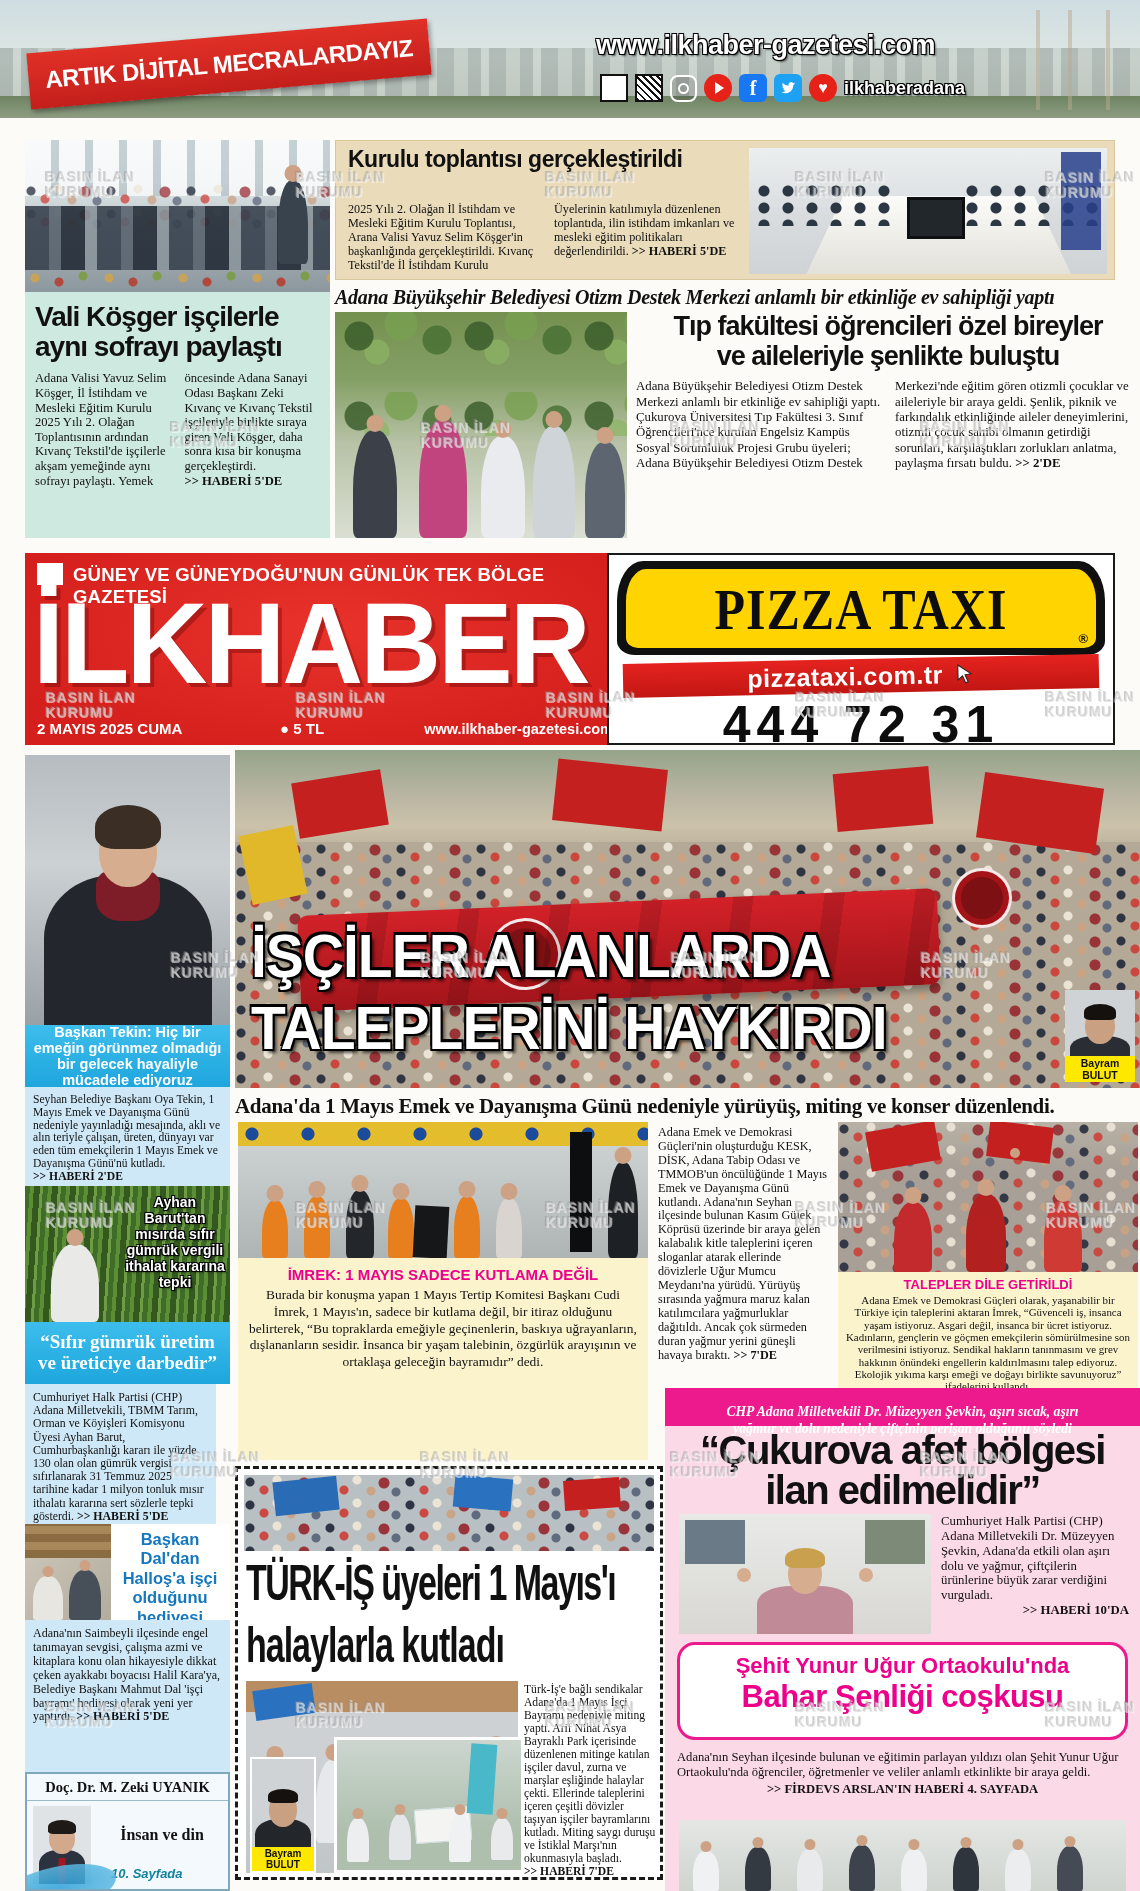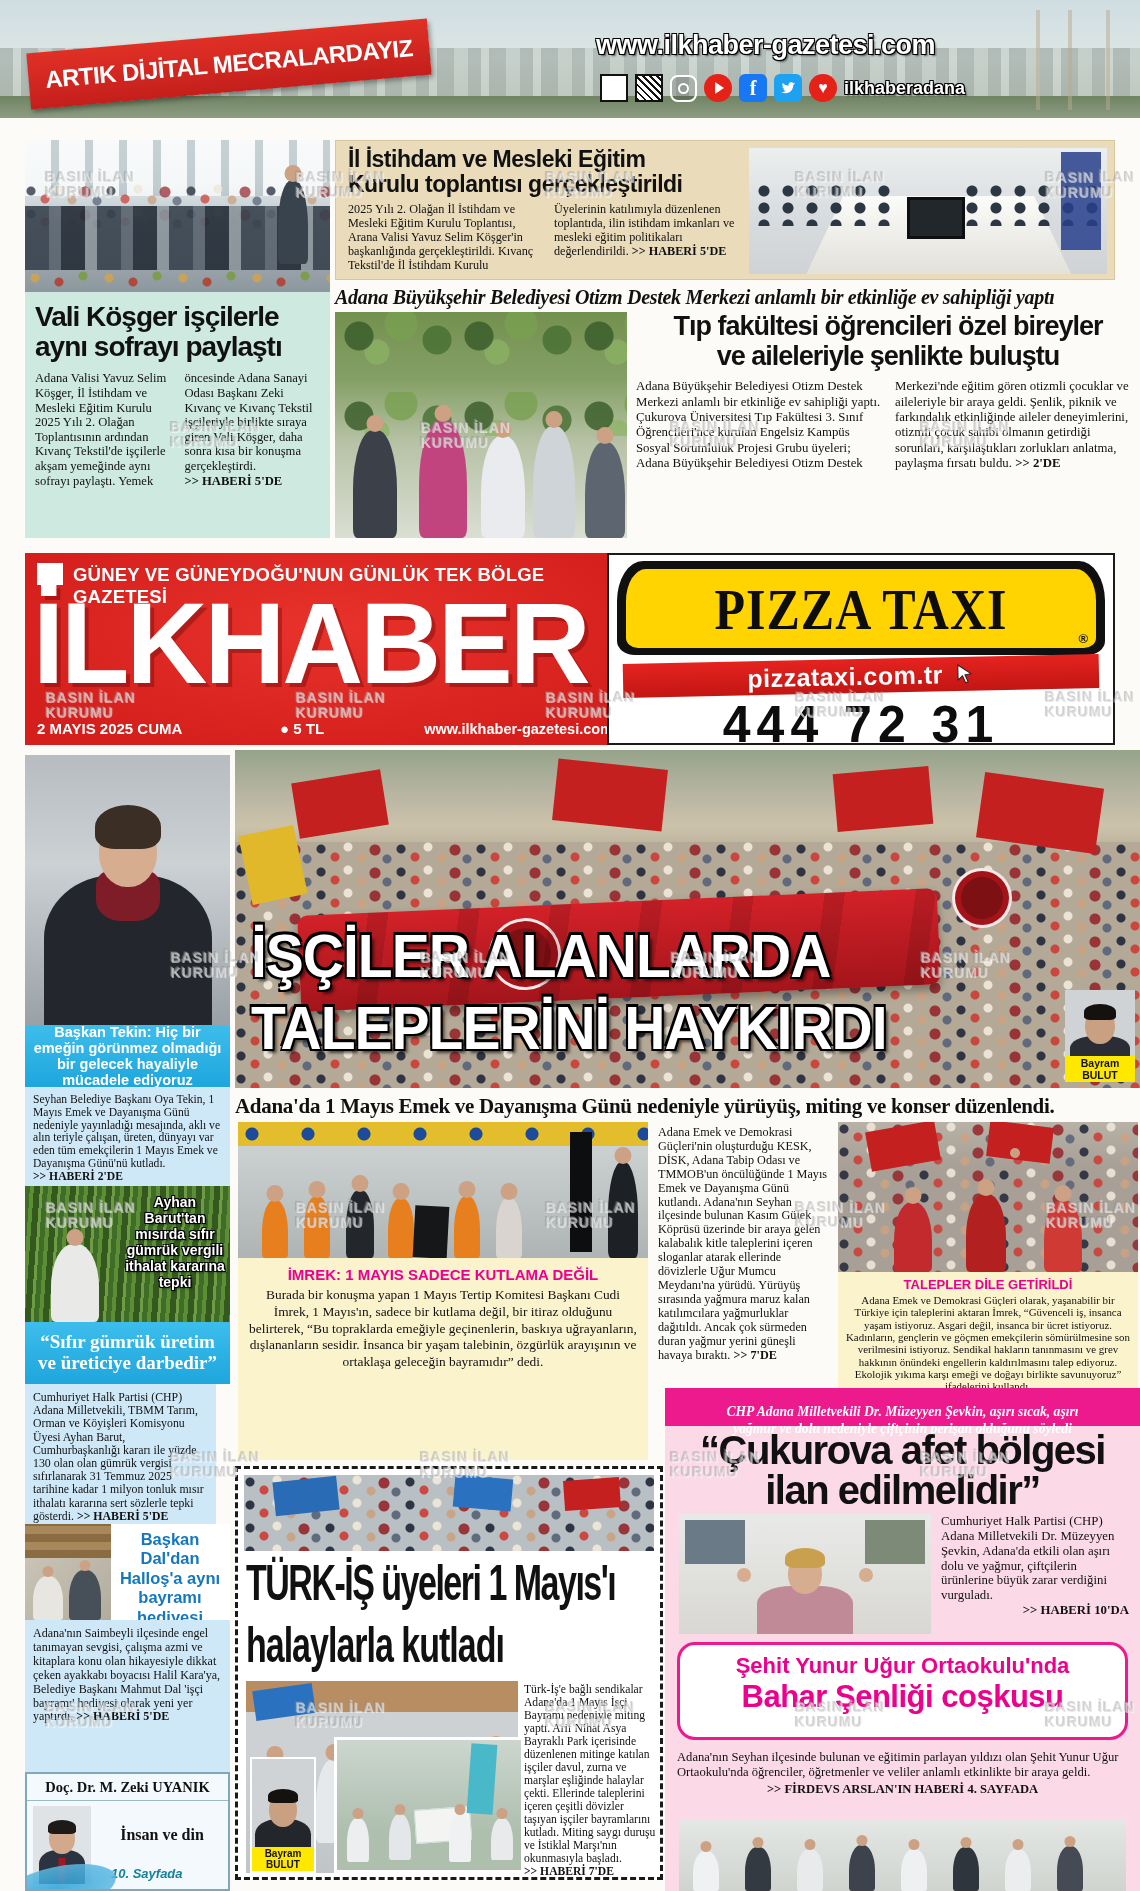--- a/index.html
+++ b/index.html
@@ -81,21 +81,20 @@
     <div class="cols2 serif" style="margin-top:10px;font-size:12.6px;line-height:1.16">
       <span>Adana Valisi Yavuz Selim Köşger, İl İstihdam ve Mesleki Eğitim Kurulu 2025 Yılı 2. Olağan Toplantısının ardından Kıvanç Tekstil'de işçilerle akşam yemeğinde aynı sofrayı paylaştı.</span>
       <span>Yemek öncesinde Adana Sanayi Odası Başkanı Zeki Kıvanç ve Kıvanç Tekstil işçileriyle birlikte sıraya giren Vali Köşger, daha sonra kısa bir konuşma gerçekleştirdi.</span>
       <b class="more">&gt;&gt; HABERİ 5'DE</b>
     </div>
   </div>
 </div>
 
 <div class="abs" style="left:335px;top:140px;width:780px;height:140px;background:#eadcba;border:1px solid #d9c79c">
   <div class="b" style="position:absolute;left:12px;top:6px;width:398px;font-size:23px;line-height:1.08;letter-spacing:-.5px">
-    <div>İl İstihdam ve Mesleki Eğitim</div>
     <div>Kurulu toplantısı gerçekleştirildi</div>
   </div>
   <div class="cols2 serif" style="position:absolute;left:12px;top:62px;width:398px;height:72px;font-size:12.2px;line-height:1.14;overflow:hidden">
     <span>2025 Yılı 2. Olağan İl İstihdam ve Mesleki Eğitim Kurulu Toplantısı, Arana Valisi Yavuz Selim Köşger'in başkanlığında gerçekleştirildi.</span>
     <span>Kıvanç Tekstil'de İl İstihdam Kurulu Üyelerinin katılımıyla düzenlenen toplantıda, ilin istihdam imkanları ve mesleki eğitim politikaları değerlendirildi.</span>
     <b class="more">&gt;&gt; HABERİ 5'DE</b>
   </div>
   <div class="ph" style="right:7px;top:7px;width:358px;height:126px;background:linear-gradient(180deg,#ecefef,#d8dcdf 55%,#cfd3d6)">
     <div class="abs" style="left:16%;right:10%;bottom:0;height:62%;background:linear-gradient(#fbfbf9,#e2e1da);clip-path:polygon(14% 0,86% 0,100% 100%,0 100%)"></div>
     <div class="abs dots-tex" style="left:2%;top:28%;width:38%;height:34%"></div>
@@ -174,21 +173,21 @@
 <div class="abs bluebody" style="left:25px;top:1384px;width:191px;height:140px;font-size:11.8px;line-height:1.12;overflow:hidden">
   <span>Cumhuriyet Halk Partisi (CHP) Adana Milletvekili, TBMM Tarım, Orman ve Köyişleri Komisyonu Üyesi Ayhan Barut, Cumhurbaşkanlığı kararı ile yüzde 130 olan olan gümrük vergisi sıfırlanarak 31 Temmuz 2025 tarihine kadar 1 milyon tonluk mısır ithalatı kararına sert sözlerle tepki gösterdi.</span>
   <b class="more">&gt;&gt; HABERİ 5'DE</b>
 </div>
 <div class="abs" style="left:25px;top:1524px;width:205px;height:96px;background:#fff">
   <div class="ph" style="left:0;top:0;width:86px;height:96px;background:linear-gradient(135deg,#cfc9bd,#b2ac9d)">
     <div class="abs" style="left:0;top:0;width:100%;height:34px;background:repeating-linear-gradient(0deg,#8a6b42 0 8px,#a8875b 8px 16px)"></div>
     <div class="person sm" style="left:8px;bottom:0;width:30px;height:44px;background:#e8e6e0"></div>
     <div class="person sm" style="right:10px;bottom:0;width:32px;height:50px;background:#474f58"></div>
   </div>
-  <div class="abs b c" style="left:88px;top:6px;width:114px;color:#1577be;font-size:16.5px;line-height:1.18">Başkan Dal'dan Halloş'a aynı bayramı hediyesi</div>
+  <div class="abs b c" style="left:88px;top:6px;width:114px;color:#1577be;font-size:16.5px;line-height:1.18">Başkan Dal'dan Halloş'a işçi olduğunu hediyesi</div>
 </div>
 <div class="abs bluebody" style="left:25px;top:1620px;width:205px;height:152px;font-size:12px;line-height:1.16;overflow:hidden">
   <span>Adana'nın Saimbeyli ilçesinde engel tanımayan sevgisi, çalışma azmi ve kitaplara konu olan hikayesiyle dikkat çeken ayakkabı boyacısı Halil Kara'ya, Belediye Başkanı Mahmut Dal 'işçi bayramı' hediyesi olarak yeni yer yaptırdı.</span>
   <b class="more">&gt;&gt; HABERİ 5'DE</b>
 </div>
 <div class="abs" style="left:25px;top:1772px;width:205px;height:119px;background:#f3f9fc;border:2px solid #7fa8bc;overflow:hidden">
   <div class="b serif c" style="font-size:14.5px;padding:5px 2px 4px;border-bottom:1px solid #9cb9c8">Doç. Dr. M. Zeki UYANIK</div>
   <div class="ph" style="left:6px;top:32px;width:58px;height:78px;background:#dfe3e6">
     <div class="abs" style="left:50%;transform:translateX(-50%);bottom:0;width:46px;height:34px;background:#2c3340;border-radius:40% 40% 0 0"></div>
     <div class="abs" style="left:50%;transform:translateX(-50%);bottom:0;width:7px;height:26px;background:#a31722"></div>

